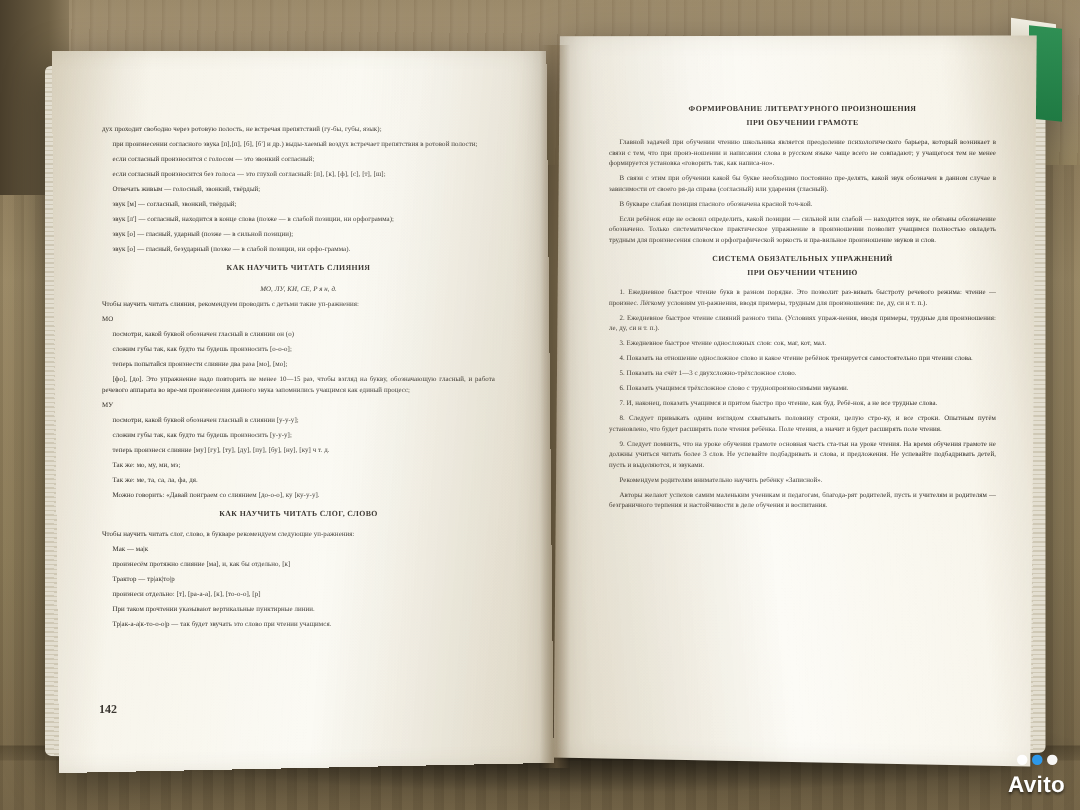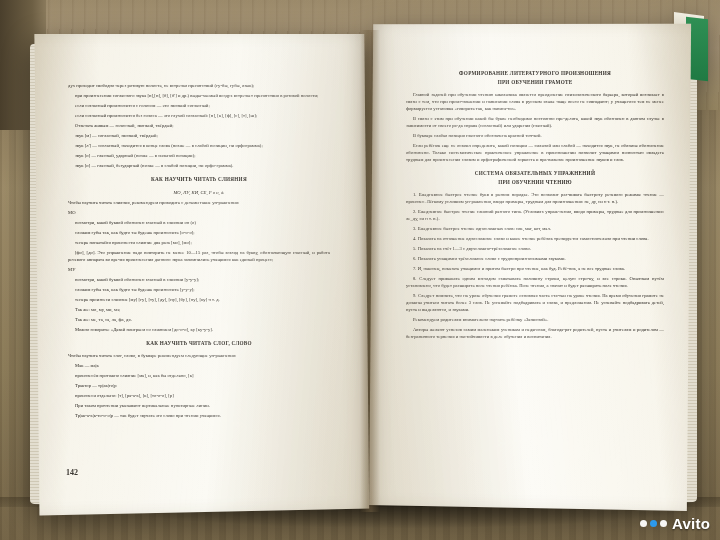--- a/index.html
+++ b/index.html
@@ -170,20 +170,21 @@
     bottom: 8px;
     display: flex;
     align-items: center;
     gap: 5px;
     color: #ffffff;
     font-family: "Liberation Sans", sans-serif;
     font-size: 15px;
     font-weight: bold;
     letter-spacing: 0.2px;
     text-shadow: 0 1px 2px rgba(0,0,0,0.6);
+    flex-direction: column;
   }
   .wm-dots { display:flex; gap:3px; align-items:center; }
   .wm-dots i {
     display:block; width:7px; height:7px; border-radius:50%;
     background:#ffffff; opacity:0.95;
   }
   .wm-dots i.blue { background:#2a9df4; }
 </style>
 </head>
 <body>

